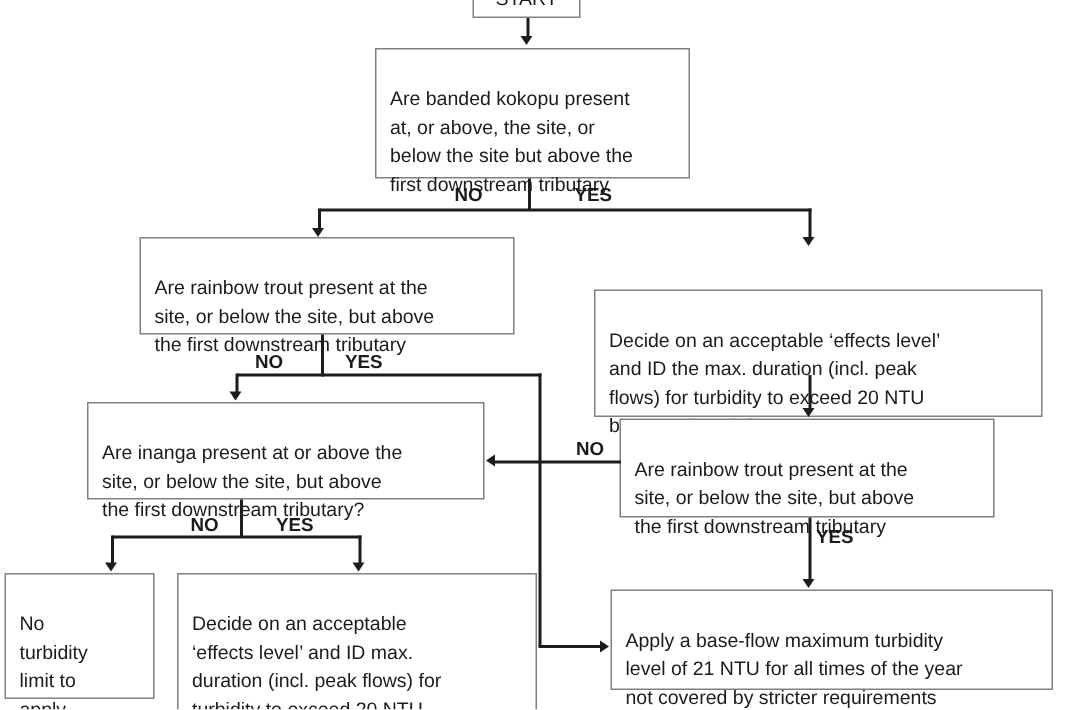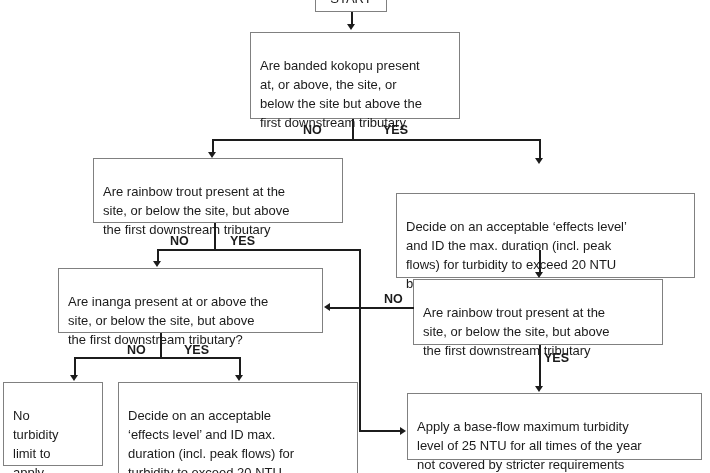--- a/index.html
+++ b/index.html
@@ -98,21 +98,21 @@
   <div class="node" style="left:118px;top:382px;width:240px;height:106px;">
     <span>Decide on an acceptable
 ‘effects level’ and ID max.
 duration (incl. peak flows) for
 turbidity to exceed 20 NTU
 between Aug &amp; Jul</span> 
   </div>
 
   <div class="node" style="left:407px;top:393px;width:295px;height:67px;">
     <span>Apply a base-flow maximum turbidity
-level of 25 NTU for all times of the year
+level of 21 NTU for all times of the year
 not covered by stricter requirements</span>
   </div>
 
   <div class="edge-label" style="left:303px;top:123px;">NO</div>
   <div class="edge-label" style="left:383px;top:123px;">YES</div>
   <div class="edge-label" style="left:170px;top:234px;">NO</div>
   <div class="edge-label" style="left:230px;top:234px;">YES</div>
   <div class="edge-label" style="left:384px;top:292px;">NO</div>
   <div class="edge-label" style="left:544px;top:351px;">YES</div>
   <div class="edge-label" style="left:127px;top:343px;">NO</div>

